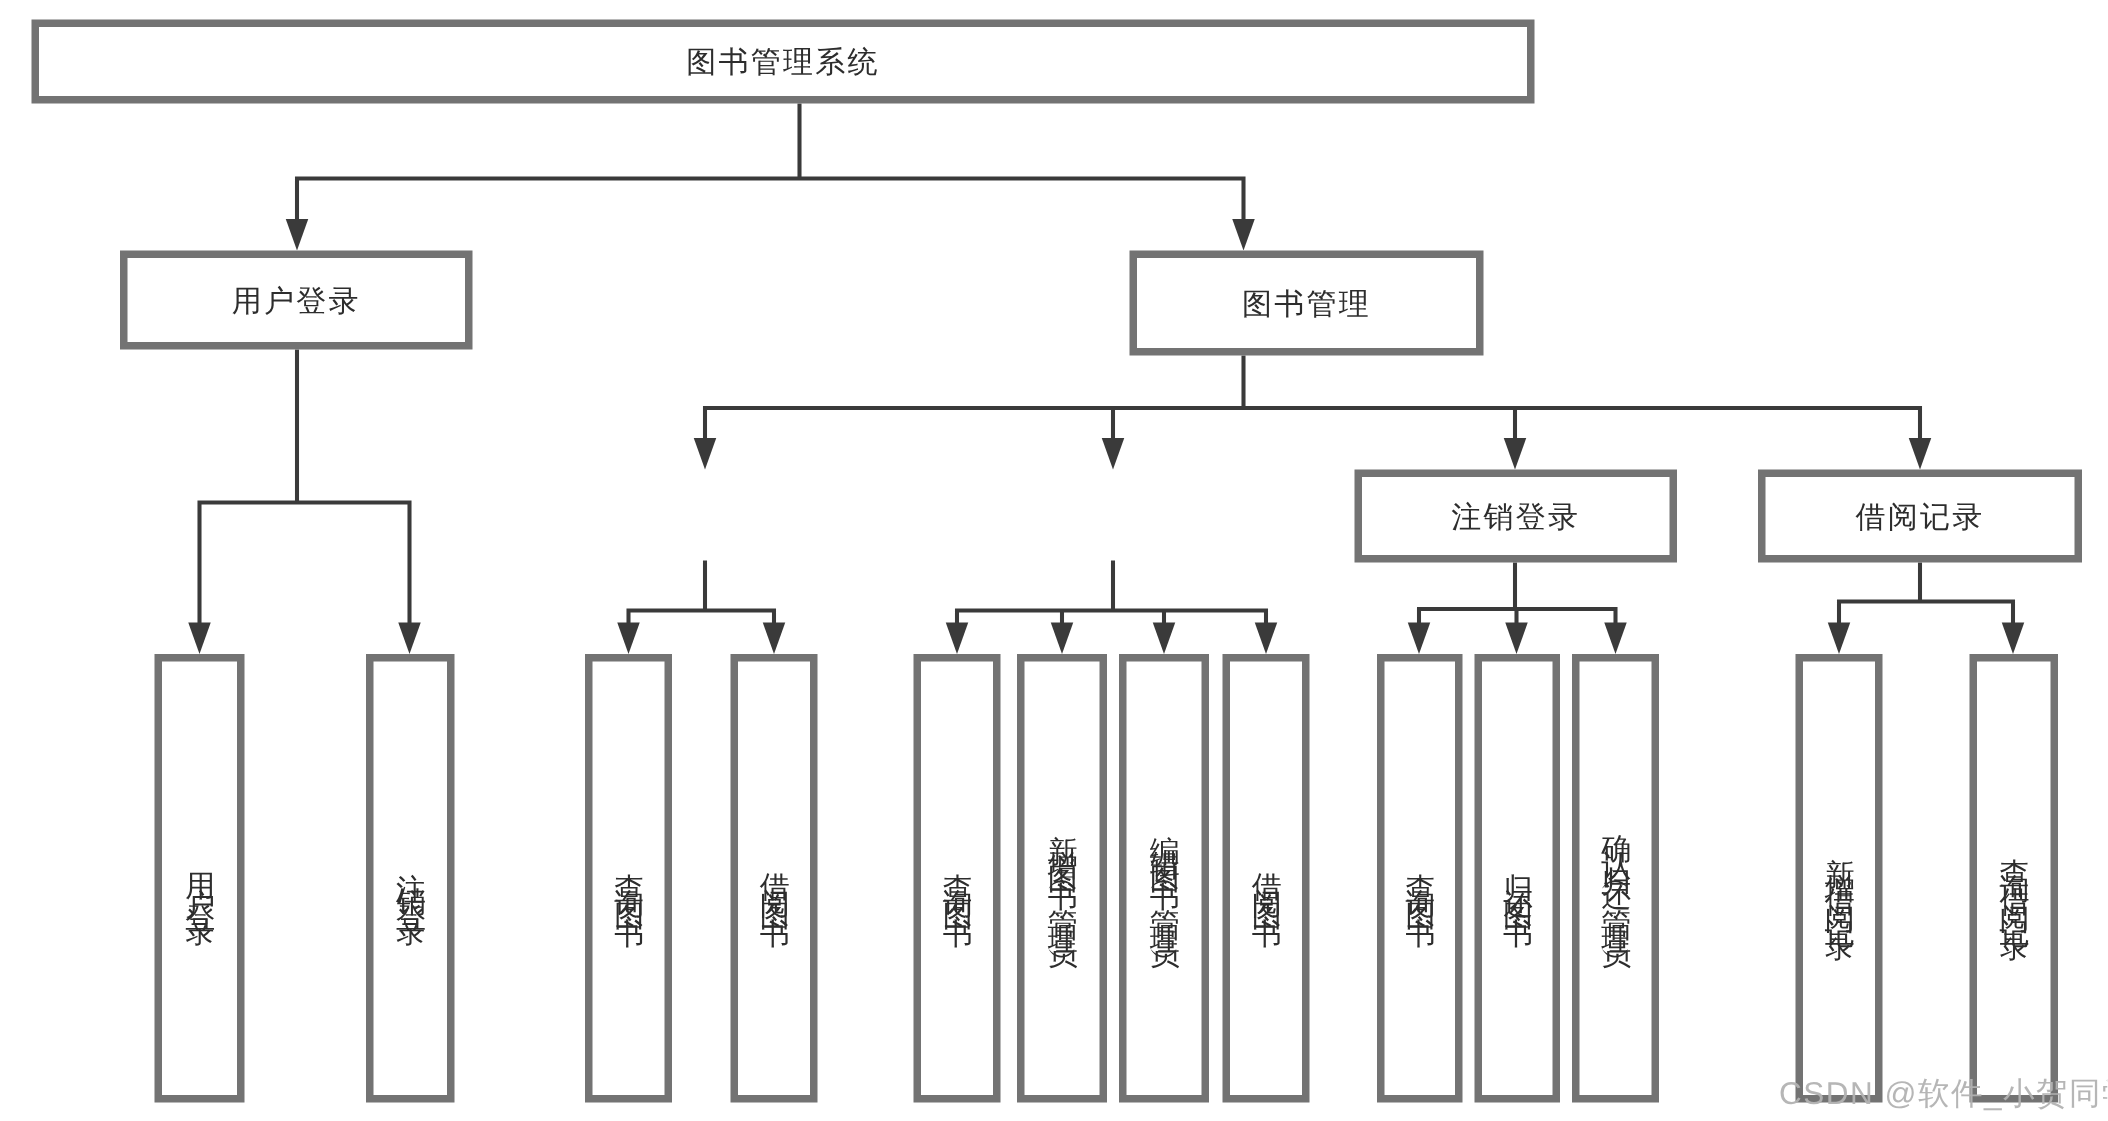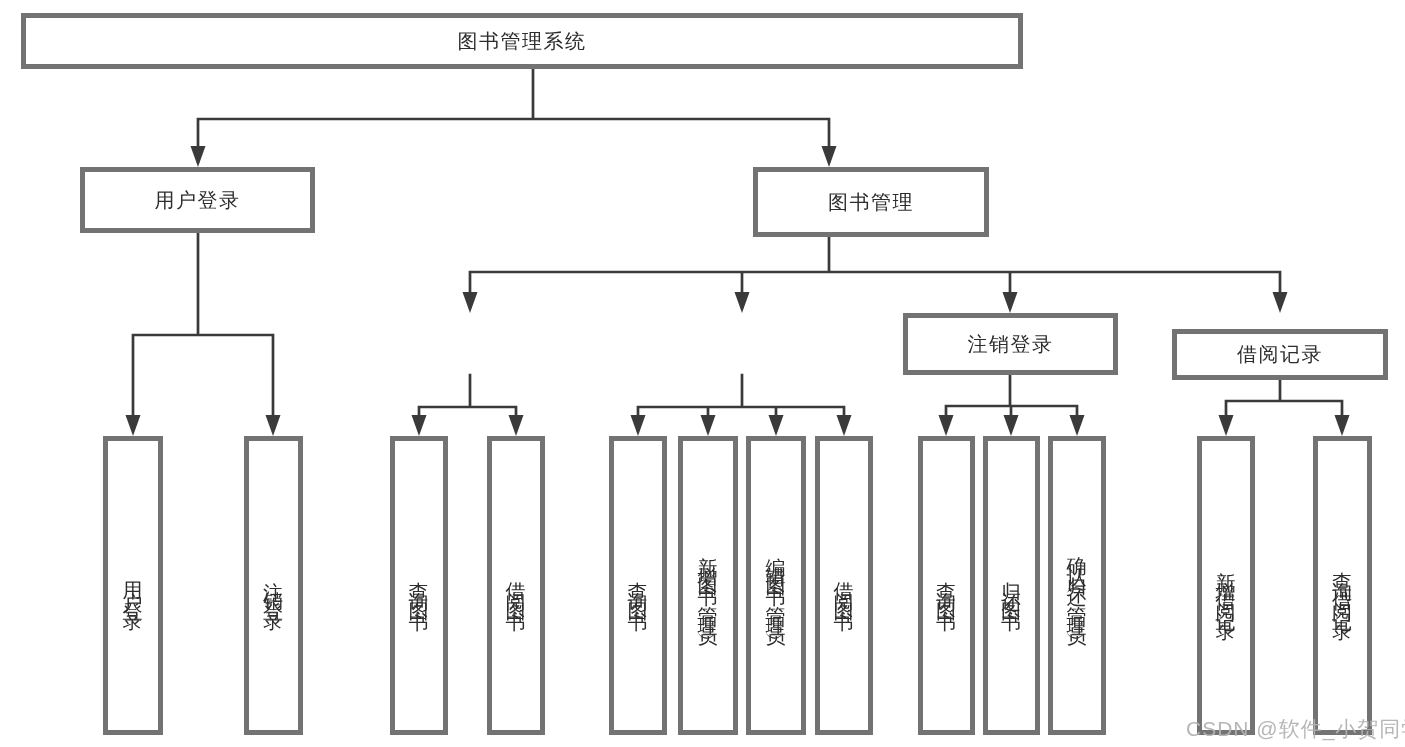--- a/index.html
+++ b/index.html
@@ -67,21 +67,21 @@
   <div class="box" style="left:80px;top:167px;width:235px;height:66px">
     <span>用户登录</span>
   </div>
   <div class="box" style="left:753px;top:167px;width:236px;height:70px">
     <span>图书管理</span>
   </div>
 
   <div class="box" style="left:903px;top:313px;width:215px;height:62px">
     <span>注销登录</span>
   </div>
-  <div class="box" style="left:1172px;top:329px;width:216px;height:51px">
+  <div class="box" style="left:1172px;top:313px;width:216px;height:62px">
     <span>借阅记录</span>
   </div>
 
   <div class="box v" style="left:103px;top:436px;width:60px;height:299px">
     <span>用户登录</span>
   </div>
   <div class="box v" style="left:244px;top:436px;width:59px;height:299px">
     <span>注销登录</span>
   </div>
 

